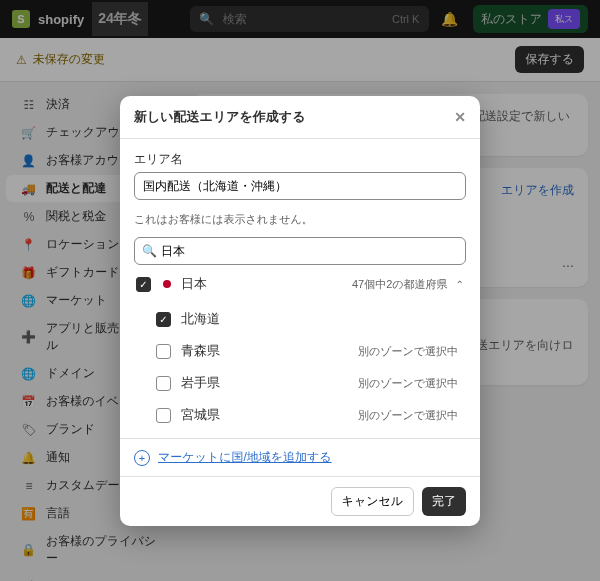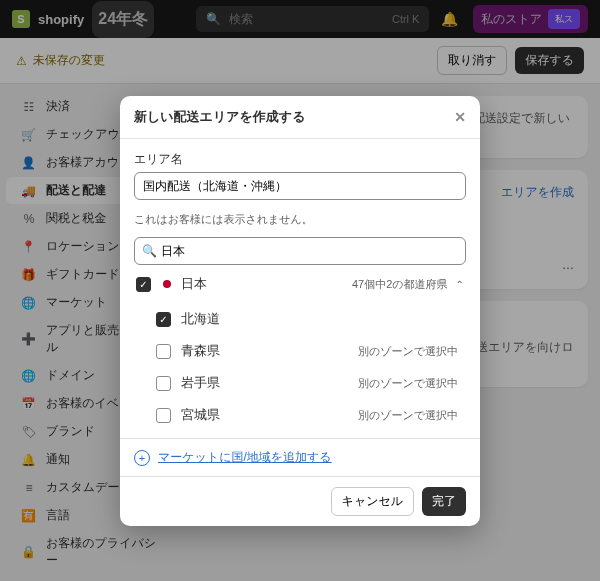--- a/index.html
+++ b/index.html
@@ -1,25 +1,25 @@
 <!DOCTYPE html>
 <html><head>
 <meta charset="utf-8">
 <style>
 *{box-sizing:border-box;margin:0;padding:0;font-family:-apple-system,BlinkMacSystemFont,"Segoe UI",sans-serif}
 body{background:#f1f1f1;font-size:13px;color:#303030;width:600px;height:581px;overflow:hidden;position:relative}
 .topbar{background:#1a1a1a;height:38px;display:flex;align-items:center;padding:0 12px;gap:12px;color:#e3e3e3}
 .brand{display:flex;align-items:center;gap:8px;font-weight:600}
 .brand-logo{width:18px;height:18px;background:#95bf47;border-radius:3px;display:flex;align-items:center;justify-content:center;color:#fff;font-size:11px;font-weight:700}
-.badge-winter{background:#3a3a3a;color:#ccc;font-size:16px;padding:8px 6px;border-radius:9px}
+.badge-winter{background:#3a3a3a;color:#ccc;font-size:14px;padding:8px 6px;border-radius:0}
 .search-bar{flex:1;max-width:280px;background:#303030;border-radius:6px;height:26px;display:flex;align-items:center;padding:0 10px;gap:8px;color:#888;font-size:12px;margin-left:30px}
 .search-bar .kbd{margin-left:auto;font-size:11px;color:#888}
 .top-right{margin-left:auto;display:flex;align-items:center;gap:14px}
 .bell{color:#bbb;font-size:14px}
-.store-btn{background:#701a75;padding:4px 8px;border-radius:6px;display:flex;align-items:center;gap:6px;color:#ccc;font-size:12px}
+.store-btn{background:#14532d;padding:4px 8px;border-radius:6px;display:flex;align-items:center;gap:6px;color:#ccc;font-size:12px}
 .store-avatar{width:32px;height:20px;border-radius:4px;background:#7b4fff;color:#fff;font-size:9px;display:flex;align-items:center;justify-content:center}
 .savebar{background:#fff;border-bottom:1px solid #e1e1e1;display:flex;align-items:center;padding:8px 16px;gap:8px}
 .savebar .warn{color:#8a6d00;margin-right:auto;display:flex;align-items:center;gap:6px;font-size:12px}
 .btn{border-radius:6px;padding:5px 10px;font-size:12px;border:none;cursor:pointer}
 .btn-light{background:#fff;border:1px solid #c9c9c9}
 .btn-dark{background:#303030;color:#fff}
 .layout{display:flex;height:calc(581px - 38px - 36px)}
 .sidebar{width:180px;padding:8px 0;overflow:hidden}
 .nav-item{display:flex;align-items:center;gap:10px;padding:5px 16px;font-size:12px;color:#303030;cursor:pointer;border-radius:6px;margin:1px 6px}
 .nav-item.active{background:#fff;font-weight:600}
@@ -76,21 +76,20 @@
       <span class="store-avatar">私ス</span>
     </div>
   </div>
 </div>
 
 <div class="savebar">
   <div class="warn">
     <span>⚠</span>
     <span>未保存の変更</span>
   </div>
-  <button class="btn btn-light">取り消す</button>
   <button class="btn btn-dark">保存する</button>
 </div>
 
 <div class="layout">
   <div class="sidebar" id="sidebar">
       <div class="nav-item">
         <span class="nav-icon">☷</span>
         <span>決済</span>
       </div>
       <div class="nav-item">

